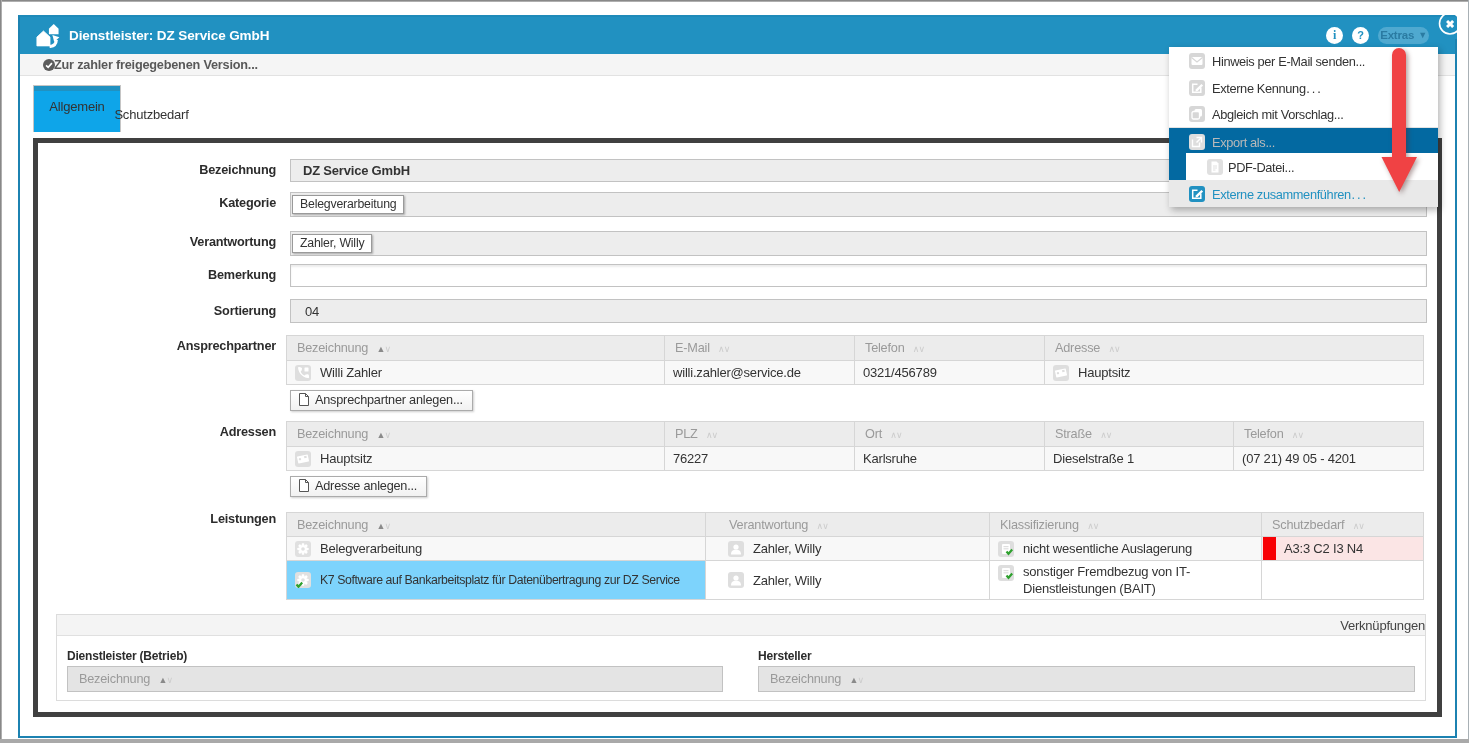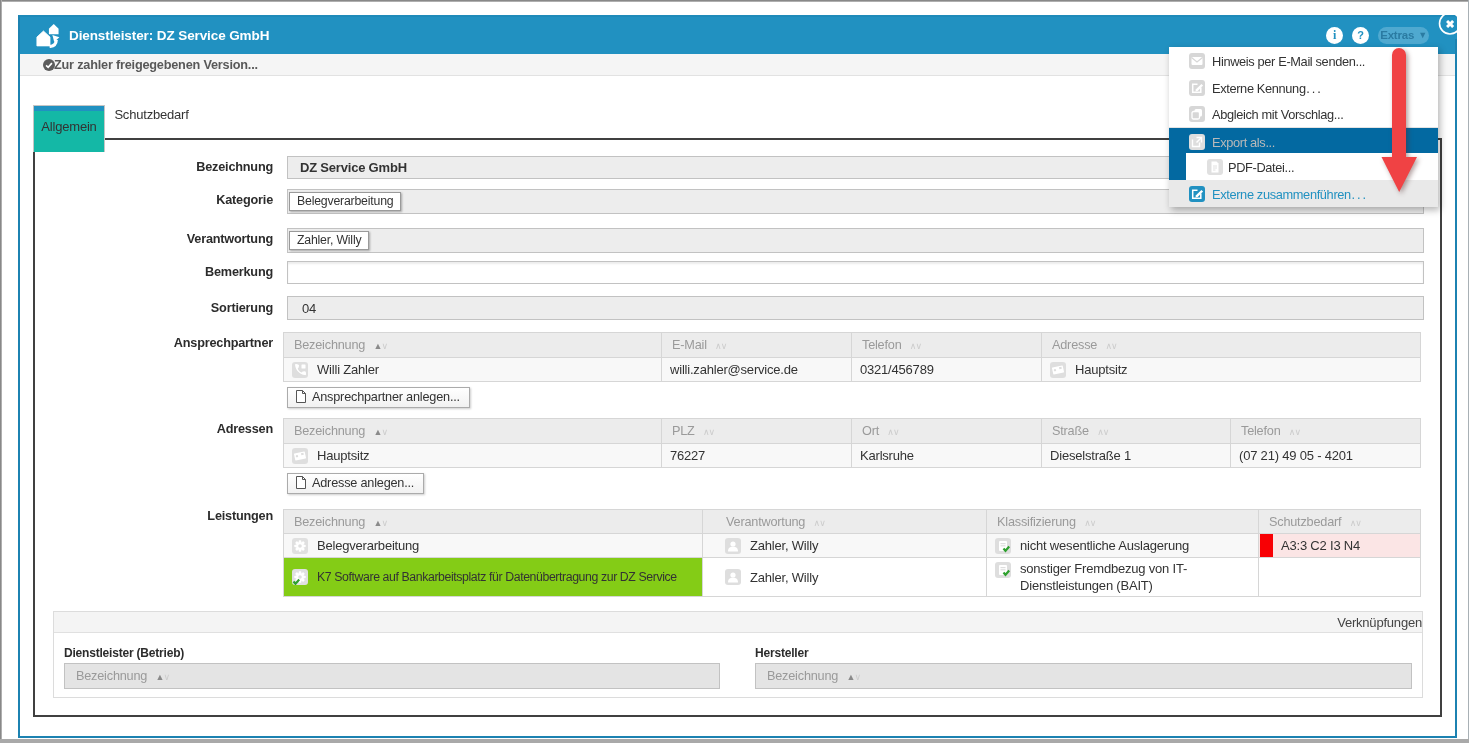--- a/index.html
+++ b/index.html
@@ -23,29 +23,29 @@
   .btn-q { left:1332px; }
   .extras { position:absolute; left:1358px; top:10px; width:51px; height:17px; border-radius:9px;
             background:#4fa9d0; color:#2a7ba2; font-size:11.5px; font-weight:bold; text-align:center; line-height:17px; letter-spacing:-0.2px;}
   .extras .car { font-size:9px; vertical-align:1px; margin-left:1px;}
 
   .subbar { position:absolute; left:0; top:37px; right:0; height:22px; background:#f5f5f5;
             border-bottom:1px solid #e2e2e2; color:#585858; font-weight:bold; font-size:12.7px; }
   .subbar .txt { position:absolute; left:34px; top:4px; }
   .subbar svg { position:absolute; left:23px; top:5px; }
 
-  .tab-active { position:absolute; left:13px; top:88px; width:72px; height:47px; background:#14b8a6;
+  .tab-active { position:absolute; left:13px; top:68px; width:88px; height:47px; background:#0ea5e9;
                 border:1px solid #c5c5c5; border-bottom:none; z-index:3; }
   .tab-active .stripe { height:5px; background:#2191c1; }
   .tab-active .t { text-align:center; margin-top:8px; font-size:13px; color:#333; }
   .tab-inactive { position:absolute; left:81px; top:76px; width:101px; height:46px; z-index:3; }
   .tab-inactive .t { text-align:center; margin-top:14px; font-size:13px; color:#333; }
 
   .contentbox { position:absolute; left:13px; top:121px; width:1409px; height:579px;
-                border:2px solid #404040; background:#fff; }
+                border:5px solid #404040; background:#fff; }
   
   .lbl { position:absolute; width:238px; text-align:right; font-size:12.7px; font-weight:bold; color:#2c2c2c; }
   .fld { position:absolute; left:252px; width:1137px; border:1px solid #c2c2c2; font-size:13px; color:#333; }
   .ro  { background:#ededed; }
   .chip { position:absolute; background:#fff; border:1px solid #9a9a9a; box-shadow:1px 1px 2px rgba(0,0,0,0.3);
           font-size:12.3px; color:#333; height:19px; line-height:17px; padding:0 7px; }
   .wh { background:#fff; box-shadow:inset 0 2px 2px rgba(0,0,0,0.08); }
 
   table.grid { position:absolute; left:248px; width:1137px; border-collapse:collapse; table-layout:fixed;
                font-size:13px; color:#333;padding-left:17px; }
@@ -251,21 +251,21 @@
         <td class="ict"><svg class="rowic" width="16" height="16" viewBox="0 0 16 16">
                 <rect width="16" height="16" rx="3" fill="#dedede"></rect>
                 <rect x="4" y="3" width="8" height="10" rx="1" fill="#fff"></rect>
                 <rect x="5.5" y="5" width="5" height="1.2" fill="#dedede"></rect>
                 <rect x="5.5" y="7.2" width="5" height="1.2" fill="#dedede"></rect>
                 <path d="M8.5 10.5 L10.5 12.8 L14.2 8.6" stroke="#2ea12e" stroke-width="2.2" fill="none"></path>
               </svg>nicht wesentliche Auslagerung</td>
         <td style="background:#fbe5e5; padding:0; position:relative;"><div style="position:absolute; left:1px; top:0; bottom:0; width:13px; background:#f80004;"></div><span style="margin-left:22px;">A3:3 C2 I3 N4</span></td>
       </tr>
       <tr>
-        <td class="ict" style="height:39px; background:#84cc16; white-space:nowrap; font-size:12.3px; letter-spacing:-0.4px;"><svg class="rowic" width="16" height="16" viewBox="0 0 16 16">
+        <td class="ict" style="height:39px; background:#7dd3fc; white-space:nowrap; font-size:12.3px; letter-spacing:-0.4px;"><svg class="rowic" width="16" height="16" viewBox="0 0 16 16">
                 <rect width="16" height="16" rx="3" fill="#e0e0e0"></rect>
                 <g fill="#fff">
                   <rect x="6.7" y="2.3" width="2.6" height="11.4" rx="0.8"></rect>
                   <rect x="6.7" y="2.3" width="2.6" height="11.4" rx="0.8" transform="rotate(45 8 8)"></rect>
                   <rect x="6.7" y="2.3" width="2.6" height="11.4" rx="0.8" transform="rotate(90 8 8)"></rect>
                   <rect x="6.7" y="2.3" width="2.6" height="11.4" rx="0.8" transform="rotate(135 8 8)"></rect>
                   <circle cx="8" cy="8" r="3.8"></circle>
                 </g>
                 <circle cx="8" cy="8" r="1.8" fill="#e0e0e0"></circle>
                 <path d="M1.5 12.5 L3.5 14.8 L7.2 10.6" stroke="#2ea12e" stroke-width="2.2" fill="none"></path>

